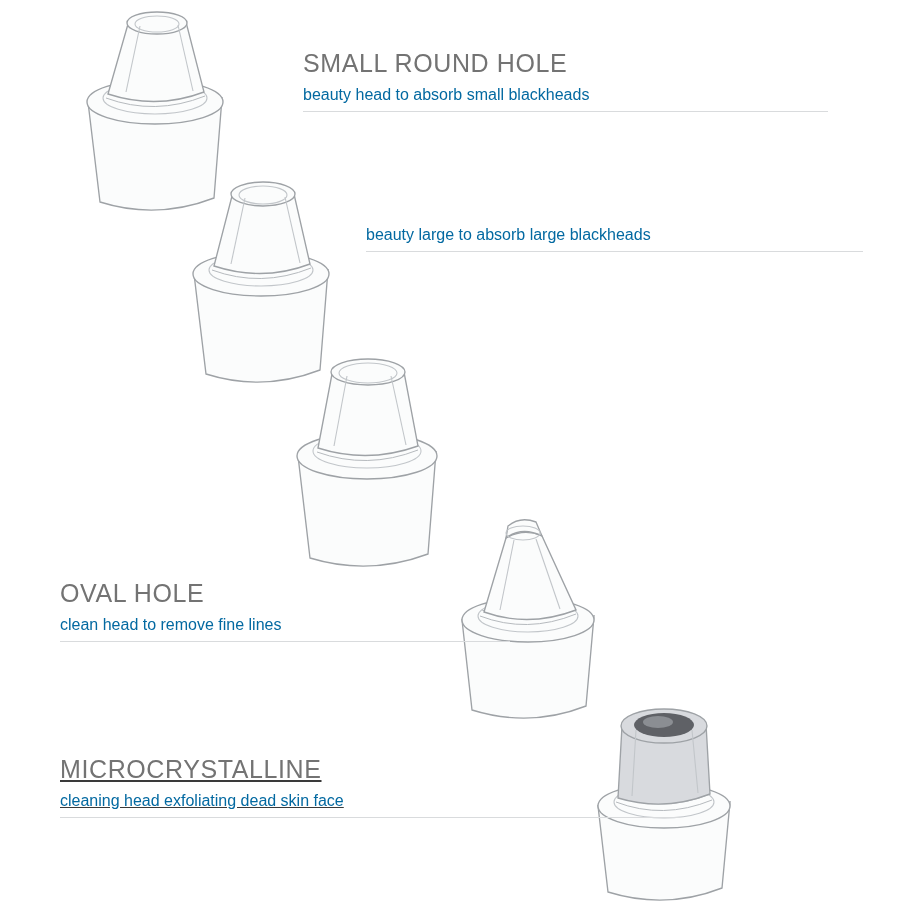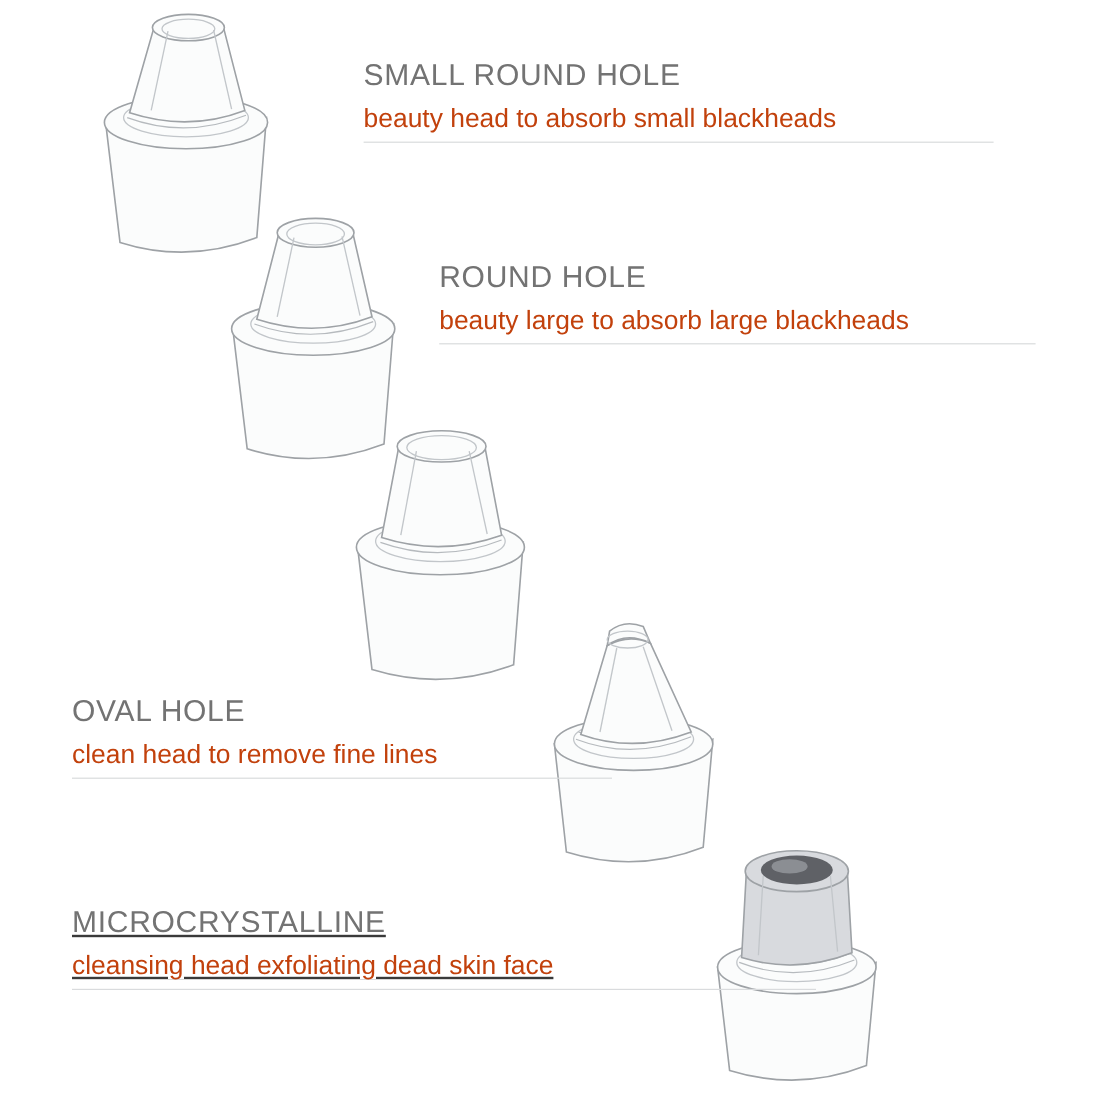--- a/index.html
+++ b/index.html
@@ -27,22 +27,22 @@
   }
   .label-title {
     font-size: 25px;
     letter-spacing: 0.6px;
     color: #737373;
     white-space: nowrap;
     font-weight: 400;
     line-height: 1.1;
   }
   .label-sub {
-    font-size: 22px;
-    color: #c2410c;
+    font-size: 16px;
+    color: #0369a1;
     white-space: nowrap;
     line-height: 1.25;
     margin-top: 7px;
     font-weight: 400;
   }
   .label-rule {
     margin-top: 6px;
     height: 1px;
     background: #d9dbdd;
     width: 100%;
@@ -149,31 +149,30 @@
     </svg>
   </div>
 
   <div class="label-block" style="left:303px; top:50px; width:525px;">
     <div class="label-title">SMALL ROUND HOLE</div>
     <div class="label-sub">beauty head to absorb small blackheads</div>
     <div class="label-rule"></div>
   </div>
 
   <div class="label-block" style="left:366px; top:218px; width:497px;">
-    <div class="label-title">ROUND HOLE</div>
     <div class="label-sub">beauty large to absorb large blackheads</div>
     <div class="label-rule"></div>
   </div>
 
 
   <div class="label-block" style="left:60px; top:580px; width:450px;">
     <div class="label-title">OVAL HOLE</div>
     <div class="label-sub">clean head to remove fine lines</div>
     <div class="label-rule"></div>
   </div>
 
   <div class="label-block" style="left:60px; top:756px; width:620px;text-decoration:underline;">
     <div class="label-title">MICROCRYSTALLINE</div>
-    <div class="label-sub">cleansing head exfoliating dead skin face</div>
+    <div class="label-sub">cleaning head exfoliating dead skin face</div>
     <div class="label-rule"></div>
   </div>
 
 </div>
 
 </body></html>

